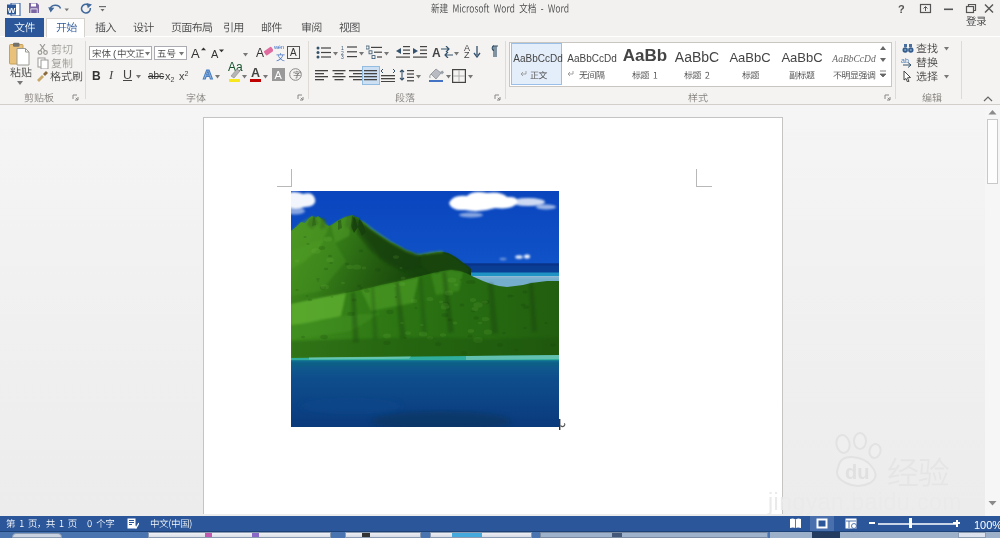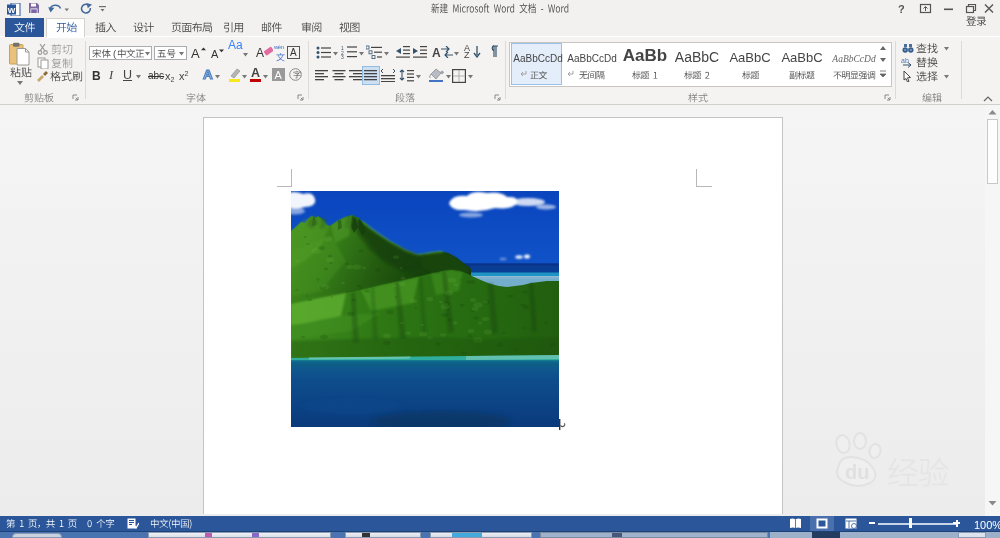--- a/index.html
+++ b/index.html
@@ -180,21 +180,21 @@
       <path d="M0 0 h5 l-2.5 3.5z" fill="#777"></path>
     </svg>
 <div class="abs" style="left:191px;top:46px;font-size:13px;color:#333">A</div>
 <svg class="abs" style="left:201px;top:47px" width="5" height="4">
       <path d="M0 3.2 L2.5 0.5 L5 3.2z" fill="#333"></path>
     </svg>
 <div class="abs" style="left:211px;top:48px;font-size:11px;color:#333">A</div>
 <svg class="abs" style="left:219px;top:48.5px" width="5" height="4">
       <path d="M0 0.5 L2.5 3.2 L5 0.5z" fill="#333"></path>
     </svg>
-<div class="abs" style="left:228px;top:38px;font-size:12px;color:#3b82f6">Aa</div>
+<div class="abs" style="left:228px;top:60px;font-size:12px;color:#14532d">Aa</div>
 <svg class="abs" style="left:243px;top:53px" width="6" height="4">
       <path d="M0 0 h5 l-2.5 3.5z" fill="#777"></path>
     </svg>
 <div class="abs" style="left:256px;top:46px;font-size:12px;color:#333">A</div>
 <svg class="abs" style="left:263px;top:46px" width="10" height="10">
       <rect x="1" y="3" width="9" height="5" rx="1" fill="#e06c9f" transform="rotate(-35 5 5)"></rect>
     </svg>
 <div class="abs" style="left:274px;top:44px;font-size:6px;color:#4472c4;letter-spacing:-0.5px">wén</div>
 <svg style="position:absolute;left:276.0px;top:51.5px;overflow:visible" width="9.0" height="11.7">
       <g transform="translate(0,8.55) scale(0.009000,0.009000)">
@@ -698,20 +698,21 @@
 <ellipse cx="45" cy="19" rx="5.5" ry="7" transform="rotate(14 45 19)"></ellipse>
 <path d="M8 36 Q10 24 22 25 Q36 26 42 35 Q50 45 40 51 Q28 57 16 51 Q4 45 8 36z"></path>
 </g>
 <text x="15" y="47" font-size="20" font-weight="bold" fill="#e0e0e0" font-family="Liberation Sans">du</text>
 </svg>
 <svg style="position:absolute;left:887.0px;top:453.6px;overflow:visible" width="61.4" height="41.6">
       <g transform="translate(0,30.40) scale(0.032000,0.032000)">
         <path d="M41 -54 55 13C145 -11 267 -42 383 -72L376 -132C251 -102 126 -71 41 -54ZM58 -424C73 -432 97 -438 233 -456C185 -389 141 -336 121 -315C88 -279 64 -254 42 -250C50 -231 61 -199 65 -184C86 -197 119 -206 377 -258C376 -272 376 -299 378 -317L169 -279C250 -368 332 -478 401 -591L342 -627C322 -590 299 -553 275 -518L131 -502C193 -589 255 -701 303 -809L239 -838C195 -716 118 -585 94 -552C72 -517 54 -494 36 -490C44 -472 54 -438 58 -424ZM424 -784V-723H784C691 -588 516 -480 357 -425C371 -412 389 -386 398 -370C487 -403 579 -450 662 -510C757 -468 867 -411 925 -372L964 -428C908 -463 805 -513 715 -551C786 -611 847 -681 887 -762L839 -787L826 -784ZM431 -331V-269H633V-13H371V50H960V-13H699V-269H913V-331Z M993 -144 1008 -87C1083 -108 1176 -135 1267 -161L1261 -213C1161 -187 1063 -160 993 -144ZM1494 -528V-469H1790V-528ZM1429 -364C1458 -288 1486 -188 1495 -123L1550 -138C1540 -203 1512 -302 1481 -377ZM1605 -389C1623 -313 1641 -214 1646 -149L1702 -158C1697 -223 1678 -321 1658 -397ZM1070 -658C1064 -551 1051 -402 1038 -314H1309C1295 -103 1279 -20 1257 2C1249 12 1238 13 1222 13C1203 13 1156 12 1106 8C1116 24 1123 48 1124 65C1172 68 1219 69 1244 67C1273 65 1291 59 1307 39C1339 7 1354 -86 1370 -341C1371 -350 1372 -371 1372 -371L1312 -370H1293C1306 -478 1321 -658 1331 -792H1028V-733H1269C1261 -612 1247 -467 1234 -370H1103C1113 -455 1122 -566 1128 -654ZM1629 -845C1568 -702 1459 -578 1337 -501C1350 -488 1370 -461 1378 -448C1474 -516 1566 -612 1634 -725C1704 -625 1807 -518 1897 -451C1904 -469 1920 -497 1933 -511C1839 -574 1729 -684 1666 -781L1688 -826ZM1395 -31V28H1903V-31H1744C1794 -124 1852 -259 1894 -366L1833 -381C1799 -275 1736 -125 1685 -31Z" fill="#e5e5e5"></path>
       </g>
     </svg>
+<div class="abs" style="left:768px;top:489px;font-size:23px;color:#eaeaea;letter-spacing:0.5px">jingyan.baidu.com</div>
 <div class="abs" style="left:985px;top:105px;width:15px;height:411px;background:#f6f6f6"></div>
 <svg class="abs" style="left:988px;top:109px" width="9" height="7">
       <path d="M0.5 5.5 L4.5 1 L8.5 5.5z" fill="#8a8a8a"></path>
     </svg>
 <div class="abs" style="left:987px;top:119px;width:11px;height:65px;background:#fdfdfd;border:1px solid #c8c8c8"></div>
 <svg class="abs" style="left:988px;top:500px" width="9" height="7">
       <path d="M0.5 1 L4.5 5.5 L8.5 1z" fill="#8a8a8a"></path>
     </svg>
 <div class="abs" style="left:0;top:516px;width:1000px;height:15px;background:#2b579a"></div>
 <svg style="position:absolute;left:6.0px;top:518.0px;overflow:visible" width="70.7" height="12.3">

